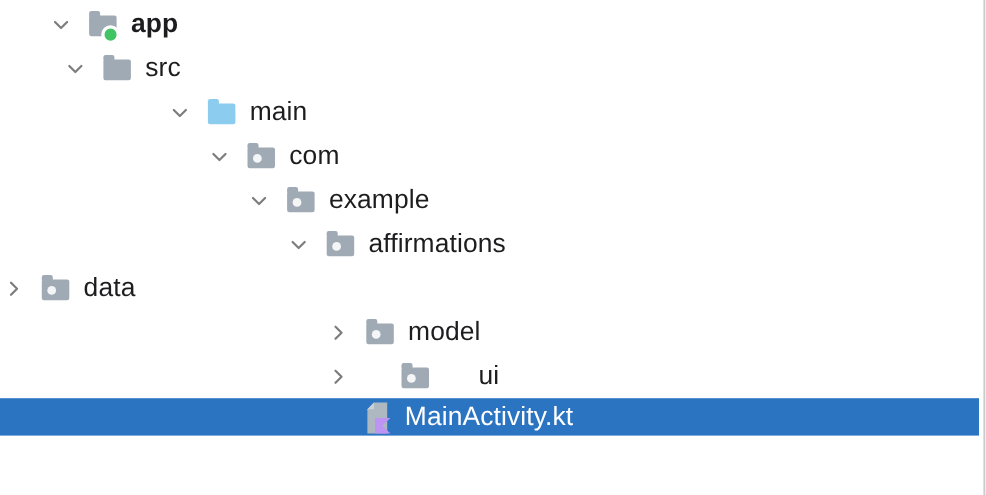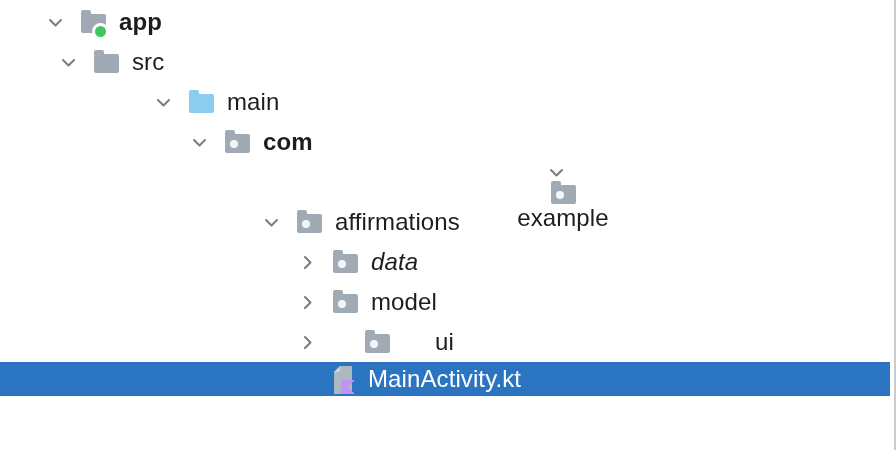--- a/index.html
+++ b/index.html
@@ -101,48 +101,48 @@
       </div>
       <div class="row" style="padding-left: 151px;">
         <span class="chev">
           <svg width="19" height="19" viewBox="0 0 19 19">
             <polyline points="4,7 9.5,12.5 15,7" fill="none" stroke="#7d7d7d" stroke-width="2" stroke-linecap="round" stroke-linejoin="round"></polyline>
           </svg>
         </span>
         <span class="ticon folder blue"></span>
         <span class="label">main</span>
       </div>
-      <div class="row" style="padding-left: 187px; font-weight: bold;">
+      <div class="row" style="padding-left: 187px;">
         <span class="chev">
           <svg width="19" height="19" viewBox="0 0 19 19">
             <polyline points="4,7 9.5,12.5 15,7" fill="none" stroke="#7d7d7d" stroke-width="2" stroke-linecap="round" stroke-linejoin="round"></polyline>
           </svg>
         </span>
         <span class="ticon folder package"></span>
         <span class="label">com</span>
       </div>
-      <div class="row" style="padding-left: 223px; flex-direction: column;">
+      <div class="row" style="padding-left: 223px;">
         <span class="chev">
           <svg width="19" height="19" viewBox="0 0 19 19">
             <polyline points="4,7 9.5,12.5 15,7" fill="none" stroke="#7d7d7d" stroke-width="2" stroke-linecap="round" stroke-linejoin="round"></polyline>
           </svg>
         </span>
         <span class="ticon folder package"></span>
         <span class="label">example</span>
       </div>
       <div class="row" style="padding-left: 259px; align-items: center;">
         <span class="chev">
           <svg width="19" height="19" viewBox="0 0 19 19">
             <polyline points="4,7 9.5,12.5 15,7" fill="none" stroke="#7d7d7d" stroke-width="2" stroke-linecap="round" stroke-linejoin="round"></polyline>
           </svg>
         </span>
         <span class="ticon folder package"></span>
         <span class="label">affirmations</span>
       </div>
-      <div class="row" style="padding-left: 295px; font-style: italic;">
+      <div class="row" style="">
         <span class="chev">
           <svg width="19" height="19" viewBox="0 0 19 19">
             <polyline points="7,4 12.5,9.5 7,15" fill="none" stroke="#7d7d7d" stroke-width="2" stroke-linecap="round" stroke-linejoin="round"></polyline>
           </svg>
         </span>
         <span class="ticon folder package"></span>
         <span class="label">data</span>
       </div>
       <div class="row" style="padding-left: 295px;">
         <span class="chev">

